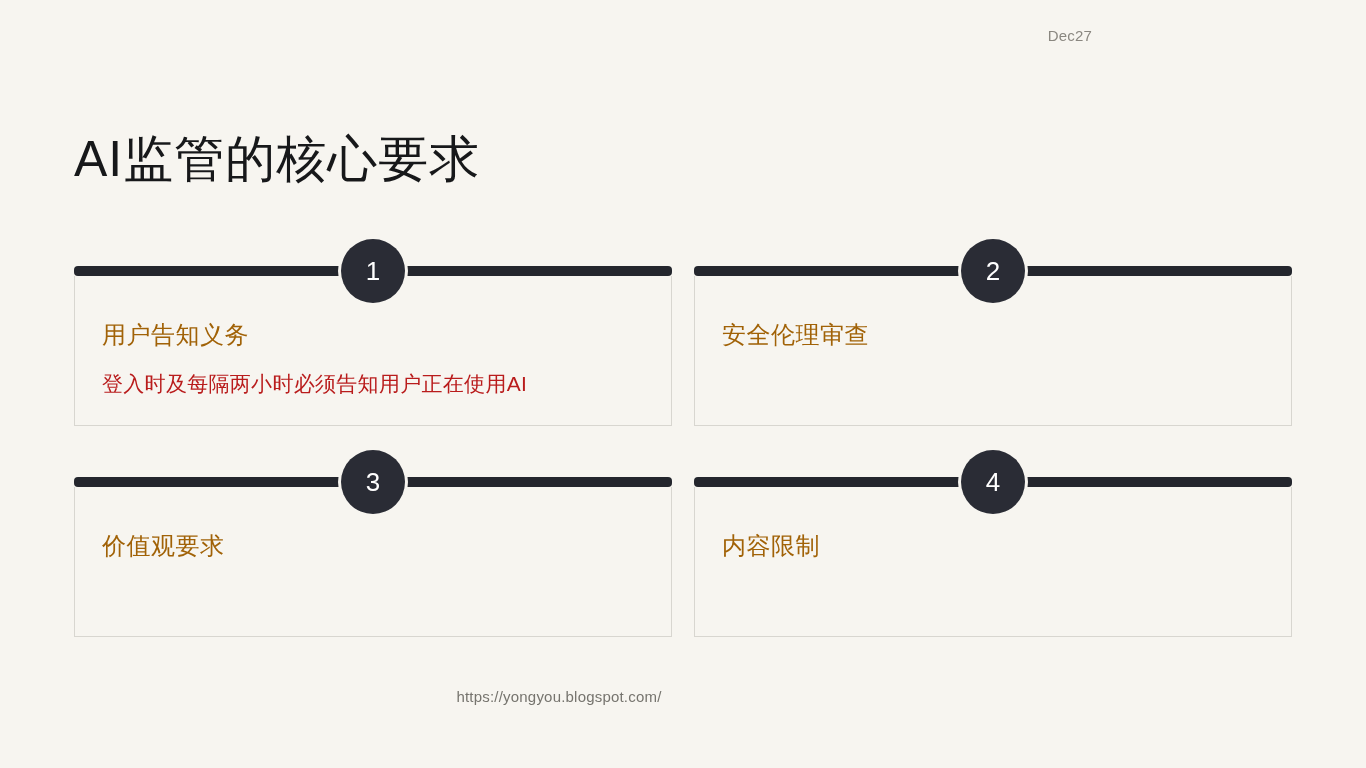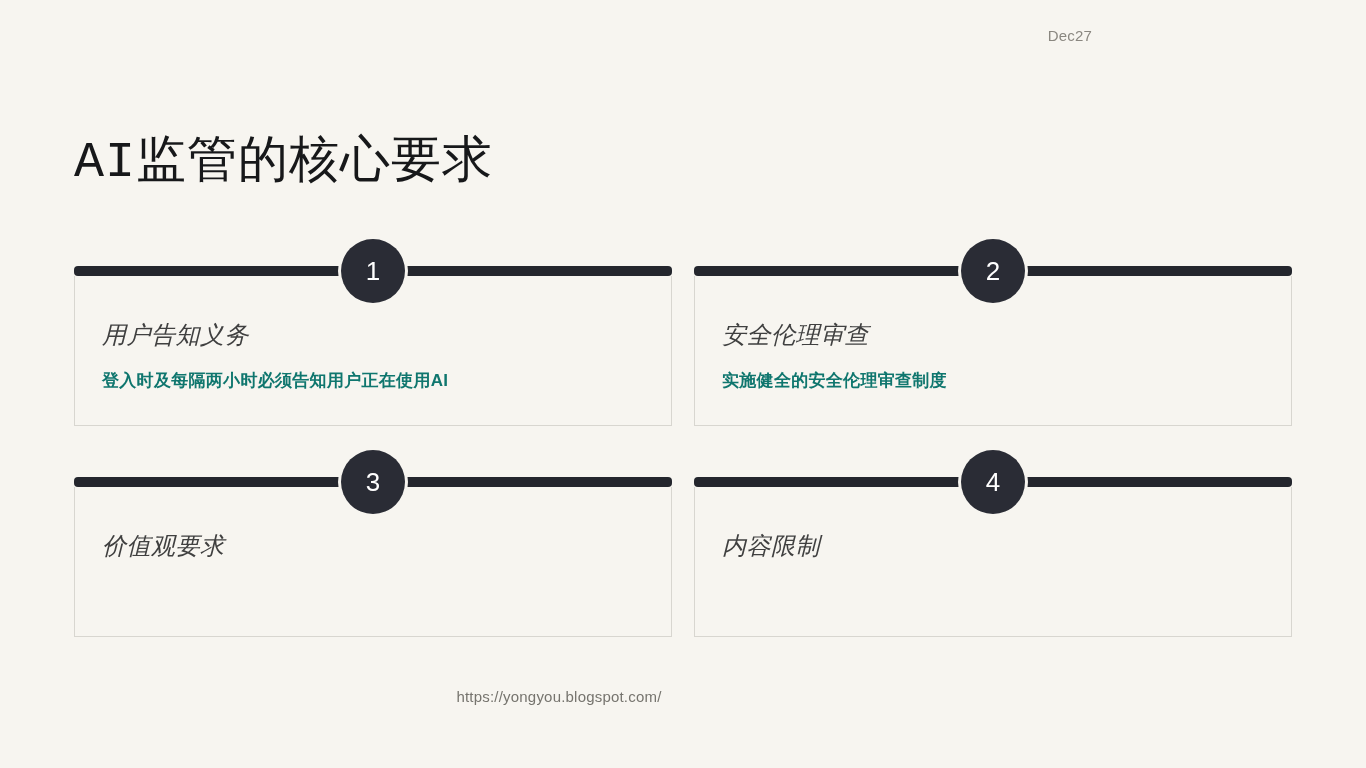--- a/index.html
+++ b/index.html
@@ -23,21 +23,20 @@
     letter-spacing: 0.2px;
   }
   .slide-title {
     position: absolute;
     left: 74px;
     top: 126px;
     font-size: 50px;
     font-weight: 500;
     color: #17181a;
     letter-spacing: 1px;
-    font-family: Liberation Mono, monospace;
   }
   .cards-grid {
     position: absolute;
     left: 74px;
     top: 266px;
     width: 1218px;
     display: grid;
     grid-template-columns: 1fr 1fr;
     column-gap: 22px;
     row-gap: 51px;
@@ -69,30 +68,29 @@
   .card-body {
     height: 150px;
     background: #f7f5f0;
     border: 1px solid #d8d6d0;
     border-top: none;
     padding: 46px 27px 0 27px;
   }
   .card-title {
     font-size: 24px;
     font-weight: 500;
-    color: #404040;
+    color: #a16207;
     line-height: 1.1;
     margin-bottom: 23px;
     letter-spacing: 0.5px;
-    font-style: italic;
   }
   .card-desc {
-    font-size: 17px;
-    font-weight: 700;
-    color: #0f766e;
+    font-size: 21px;
+    font-weight: 400;
+    color: #b91c1c;
     line-height: 1.2;
     letter-spacing: 0.3px;
   }
   .footer-url {
     position: absolute;
     left: 0;
     right: 0;
     top: 688px;
     text-align: center;
     font-size: 15px;
@@ -118,21 +116,20 @@
         <div class="card-title">用户告知义务</div>
         <div class="card-desc">登入时及每隔两小时必须告知用户正在使用AI</div>
       </div>
     </div>
 
     <div class="card">
       <div class="card-topbar"></div>
       <div class="card-number-circle">2</div>
       <div class="card-body">
         <div class="card-title">安全伦理审查</div>
-        <div class="card-desc">实施健全的安全伦理审查制度</div>
       </div>
     </div>
 
     <div class="card">
       <div class="card-topbar"></div>
       <div class="card-number-circle">3</div>
       <div class="card-body">
         <div class="card-title">价值观要求</div>
       </div>
     </div>

